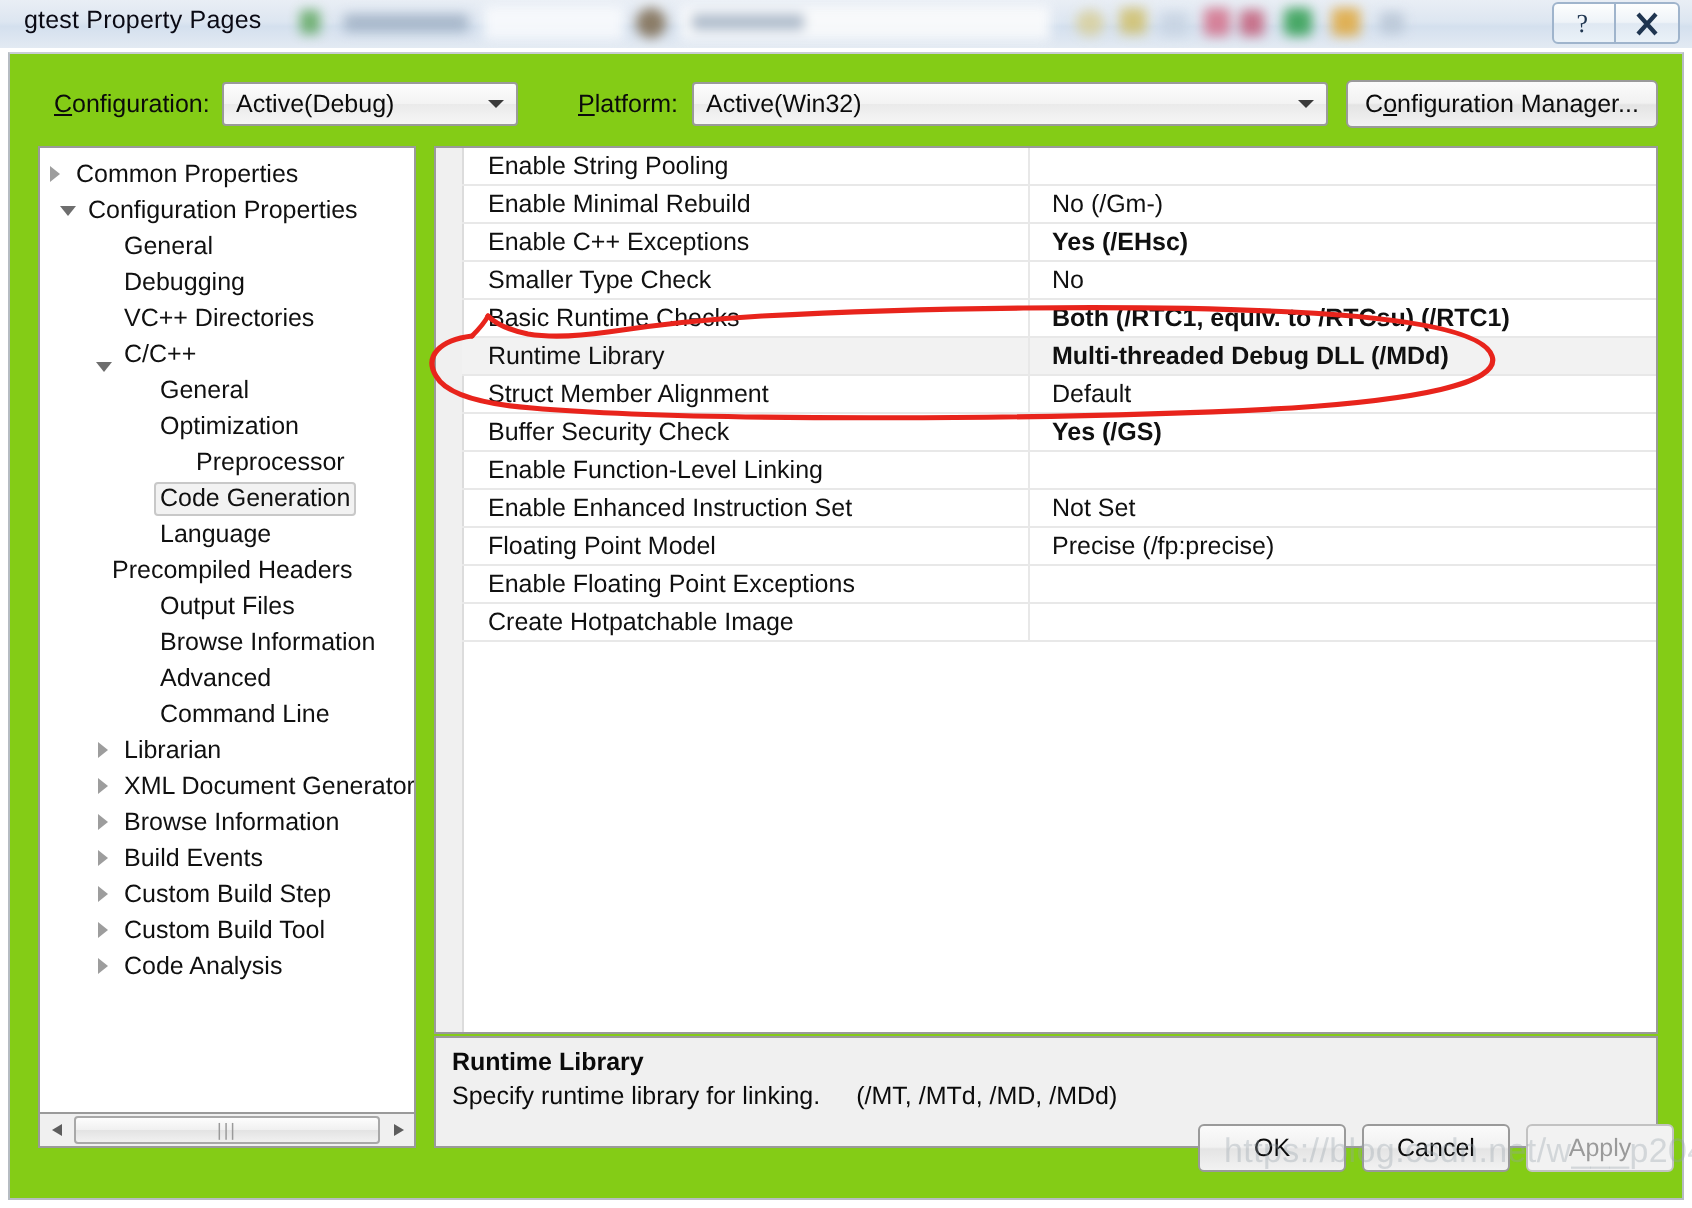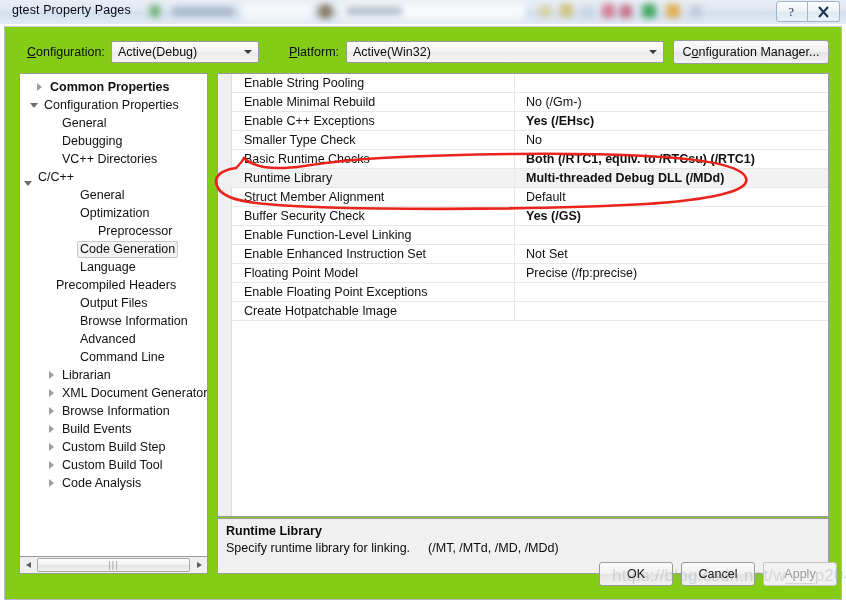--- a/index.html
+++ b/index.html
@@ -370,21 +370,21 @@
           </span>
       </div>
 
       <div class="btn" style="left:668px; top:13px; width:156px; height:24px;">
         <span>C<u>o</u>nfiguration Manager...</span>
       </div>
     </div>
 
     <div class="treepanel">
       <div class="tree" id="tree">
-          <div class="tnode" style="padding-left: 12px; font-weight: bold;">
+          <div class="tnode" style="padding-left: 0;">
             <span class="tglyph">
               <span class="tri-r"></span>
             </span>
             <span class="tlabel">Common Properties</span>
           </div>
           <div class="tnode" style="padding-left: 6px;">
             <span class="tglyph">
               <span class="tri-d"></span>
             </span>
             <span class="tlabel">Configuration Properties</span>
@@ -394,21 +394,21 @@
             <span class="tlabel">General</span>
           </div>
           <div class="tnode" style="padding-left: 24px;">
             <span class="tglyph"></span>
             <span class="tlabel">Debugging</span>
           </div>
           <div class="tnode" style="padding-left: 24px;">
             <span class="tglyph"></span>
             <span class="tlabel">VC++ Directories</span>
           </div>
-          <div class="tnode" style=" align-items: flex-end;">
+          <div class="tnode" style="padding-left: 24px; align-items: flex-end;">
             <span class="tglyph">
               <span class="tri-d"></span>
             </span>
             <span class="tlabel">C/C++</span>
           </div>
           <div class="tnode" style="padding-left: 42px;">
             <span class="tglyph"></span>
             <span class="tlabel">General</span>
           </div>
           <div class="tnode" style="padding-left: 42px;">

